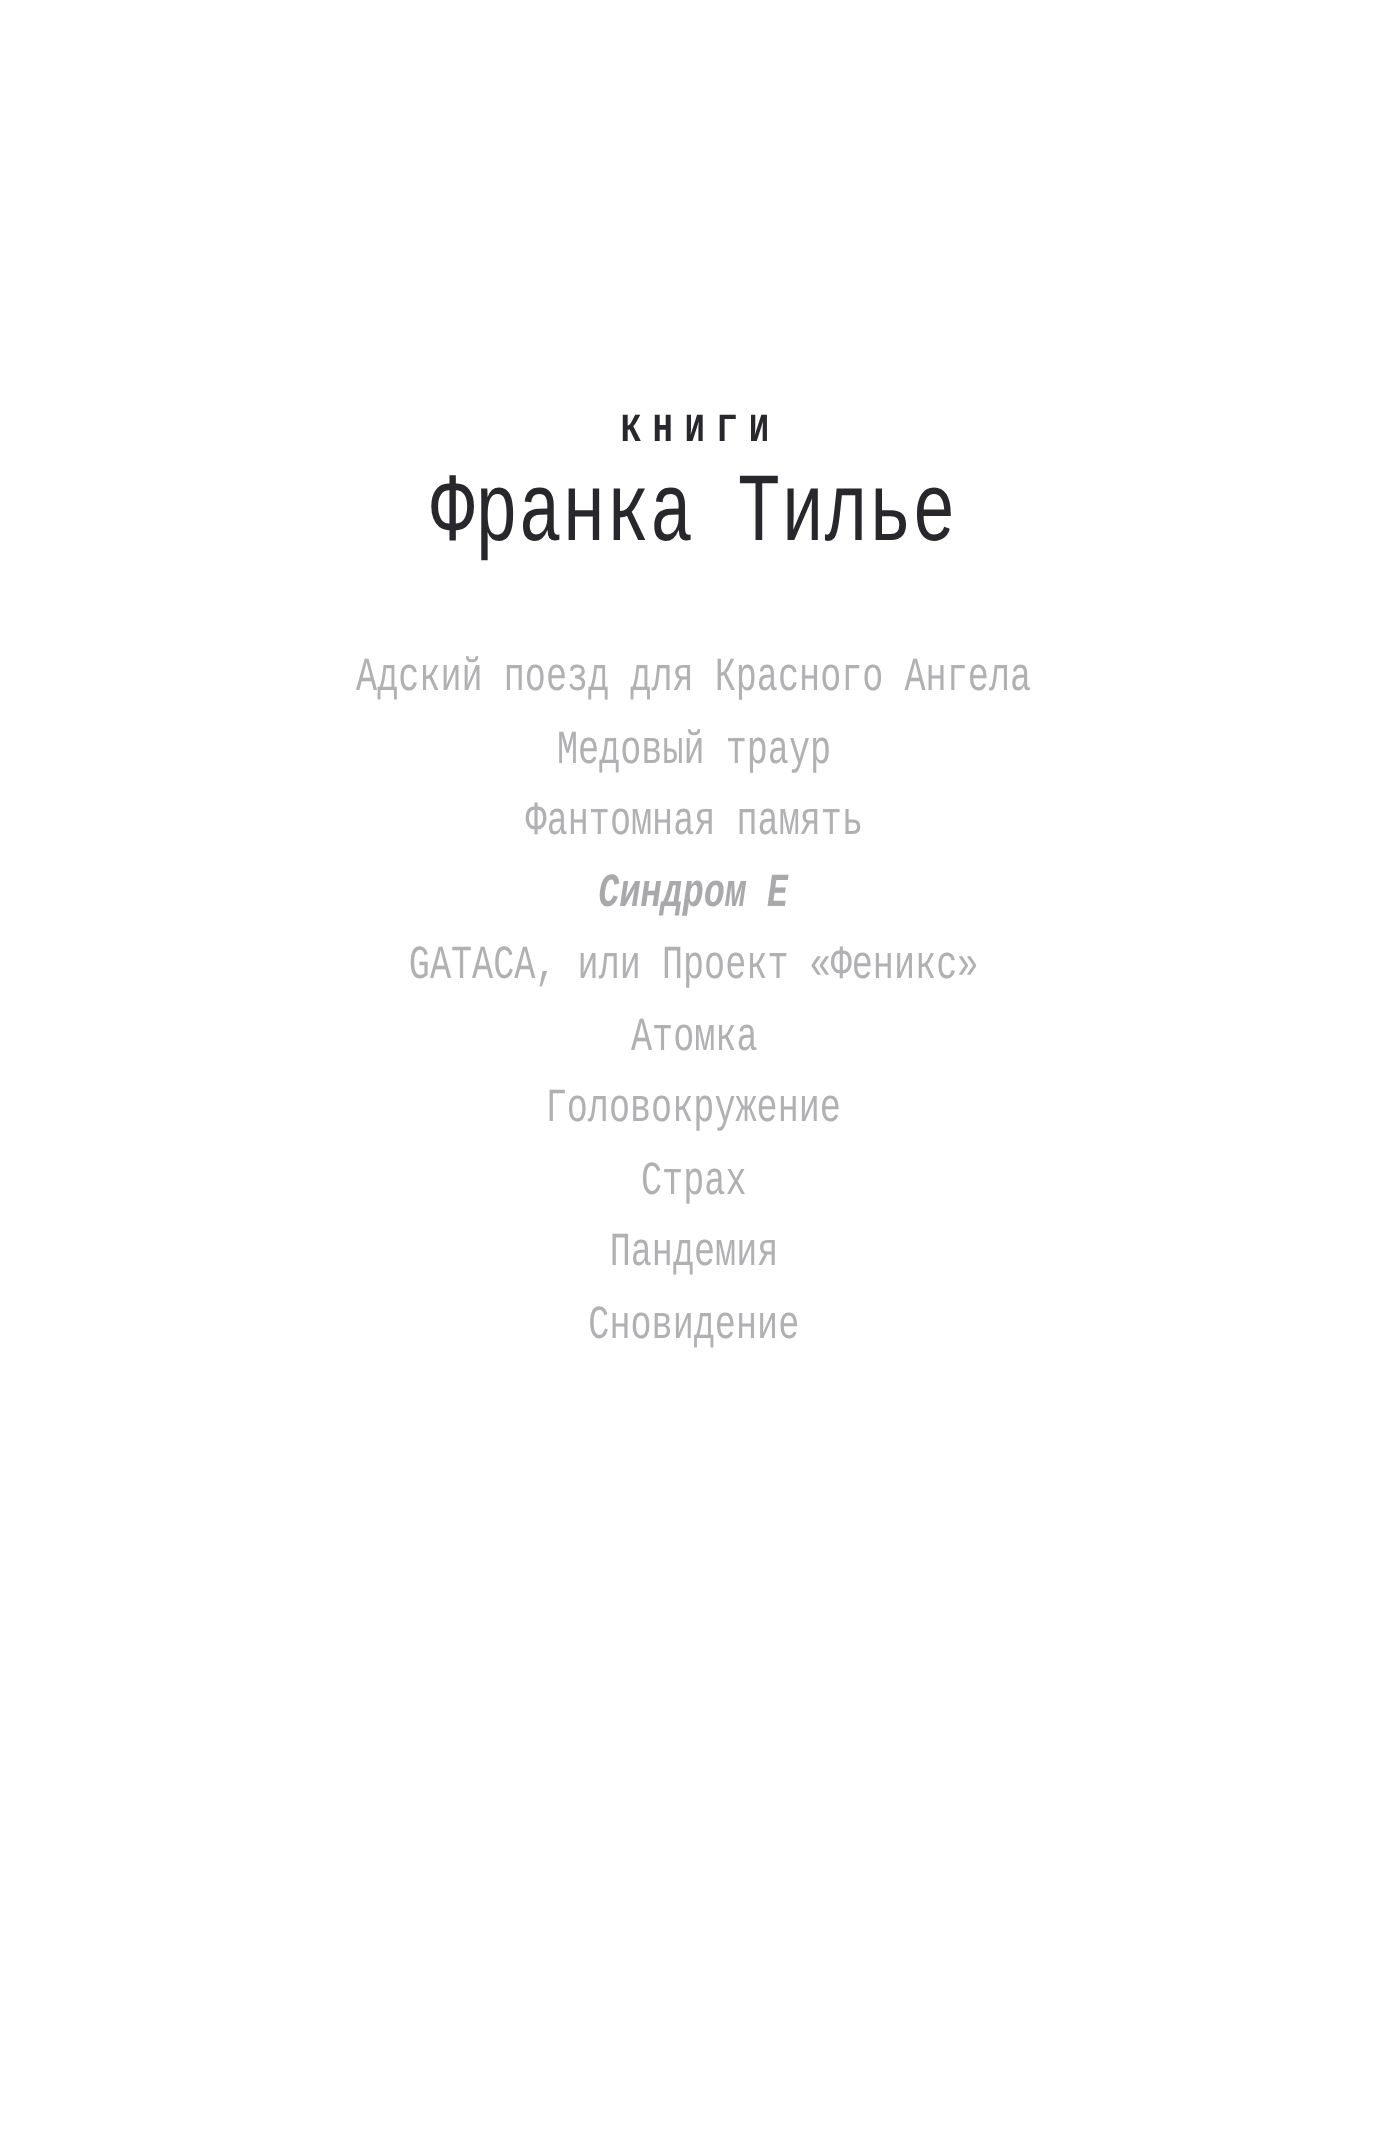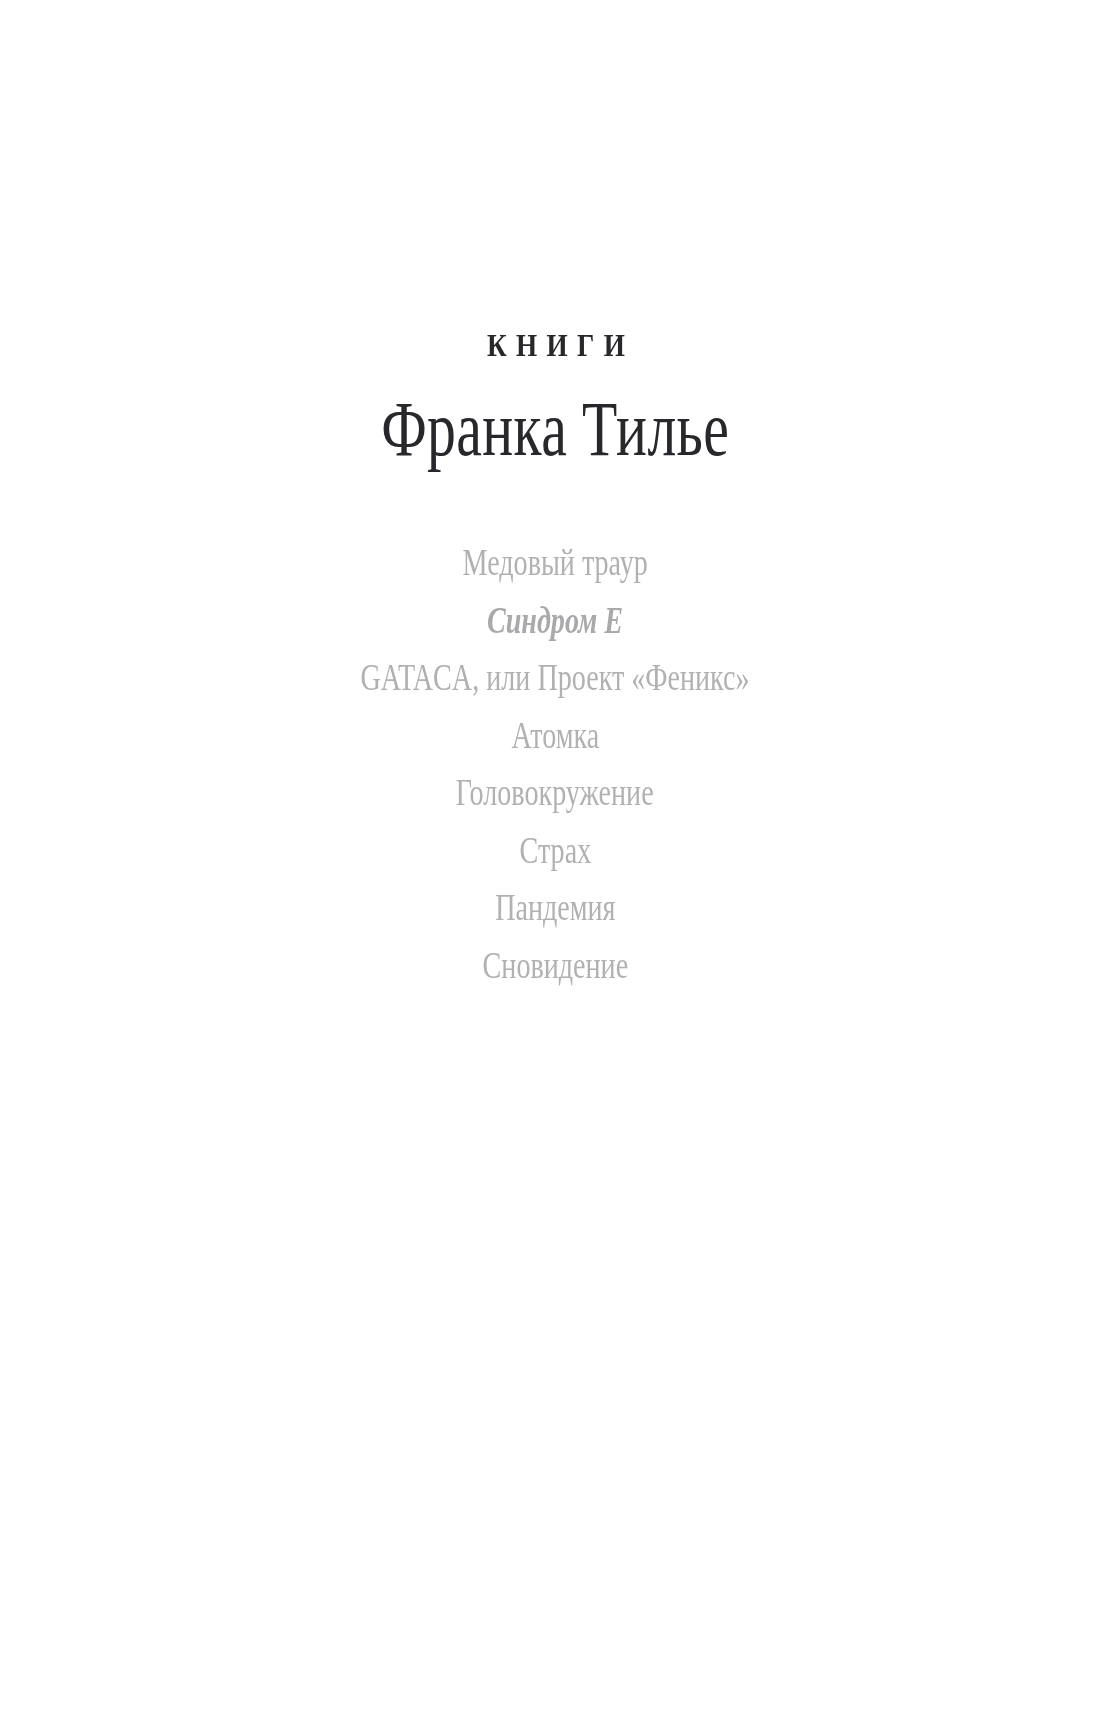--- a/index.html
+++ b/index.html
@@ -5,21 +5,21 @@
   html, body {
     margin: 0;
     padding: 0;
     background: #ffffff;
   }
   .page {
     position: relative;
     width: 1100px;
     height: 1540px;
     background: var(--page-bg, #ffffff);
-    font-family: Liberation Serif, serif;
+    font-family: Liberation Mono, monospace;
     overflow: hidden;
     border-radius: 19px;
   }
   .content {
     text-align: center;
     padding-left: 10px; 
   }
   .kicker {
     padding-top: 329px;
     line-height: 32px;
@@ -29,21 +29,21 @@
     display: inline-block;
     transform: scaleX(0.85);
     transform-origin: center;
     font-size: 32px;
     font-weight: 600;
     letter-spacing: 11px;
     margin-right: -11px; 
     color: var(--heading-color, #2a2a2e);
   }
   .title {
-    margin: 23px 0 0 0;
+    margin: 8px 0 0 0;
     line-height: 78px;
     white-space: nowrap;
   }
   .title .t {
     display: inline-block;
     transform: scaleX(0.74);
     transform-origin: center;
     font-size: 78px;
     font-weight: 500;
     letter-spacing: 0.5px;
@@ -80,21 +80,23 @@
 
     <div class="kicker">
       <span class="t">КНИГИ</span>
     </div>
 
     <h1 class="title">
       <span class="t">Франка Тилье</span>
     </h1>
 
     <ul class="book-list">
+      <li><span class="t">Адский поезд для Красного Ангела</span></li>
       <li><span class="t">Медовый траур</span></li>
+      <li><span class="t">Фантомная память</span></li>
       <li class="em"><span class="t">Синдром Е</span></li>
       <li><span class="t">GATACA, или Проект «Феникс»</span></li>
       <li><span class="t">Атомка</span></li>
       <li><span class="t">Головокружение</span></li>
       <li><span class="t">Страх</span></li>
       <li><span class="t">Пандемия</span></li>
       <li><span class="t">Сновидение</span></li>
     </ul>
 
   </div>

